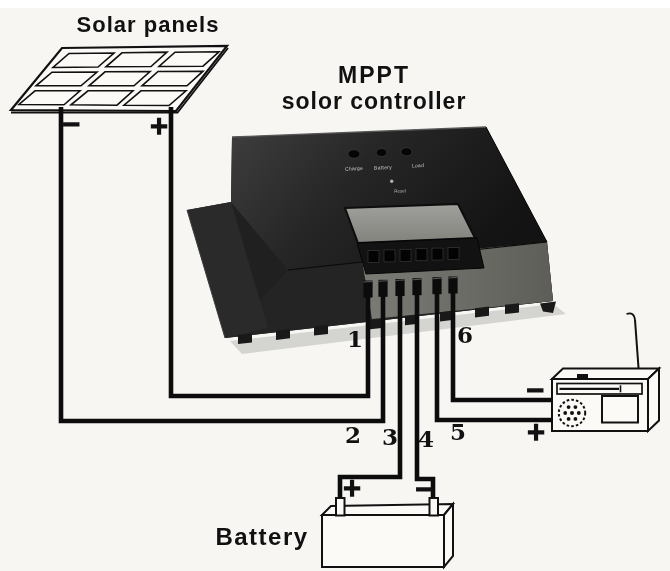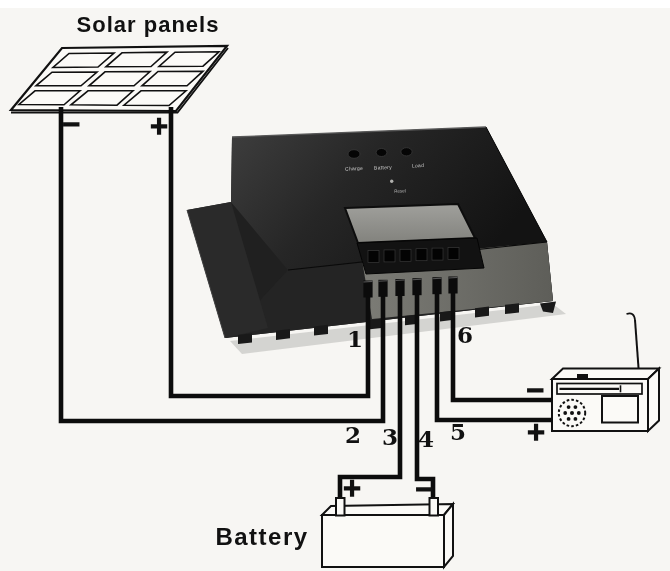--- a/index.html
+++ b/index.html
@@ -190,20 +190,24 @@
         <circle cx="565.2" cy="405" r="1.9"></circle>
         <circle cx="568.6" cy="399.1" r="1.9"></circle>
         <circle cx="575.4" cy="399.1" r="1.9"></circle>
       </g>
       <rect x="602" y="388" width="36" height="26.5" stroke-width="2"></rect>
     </g>
   </svg>
 
   <div class="label title" style="left:148px;top:17px;">Solar panels</div>
 
+  <div class="label ctl-title" style="left:374px;top:80px;">
+    <div class="l1">MPPT</div>
+    <div class="l2">solor controller</div>
+  </div>
 
   <div class="label big" style="left:262px;top:529px;">Battery</div>
 
   <div class="label digit" style="left:355px;top:331px;">1</div>
   <div class="label digit" style="left:353px;top:427px;">2</div>
   <div class="label digit" style="left:390px;top:429px;">3</div>
   <div class="label digit" style="left:426px;top:431px;">4</div>
   <div class="label digit" style="left:458px;top:424px;">5</div>
   <div class="label digit" style="left:465px;top:327px;">6</div>
 

